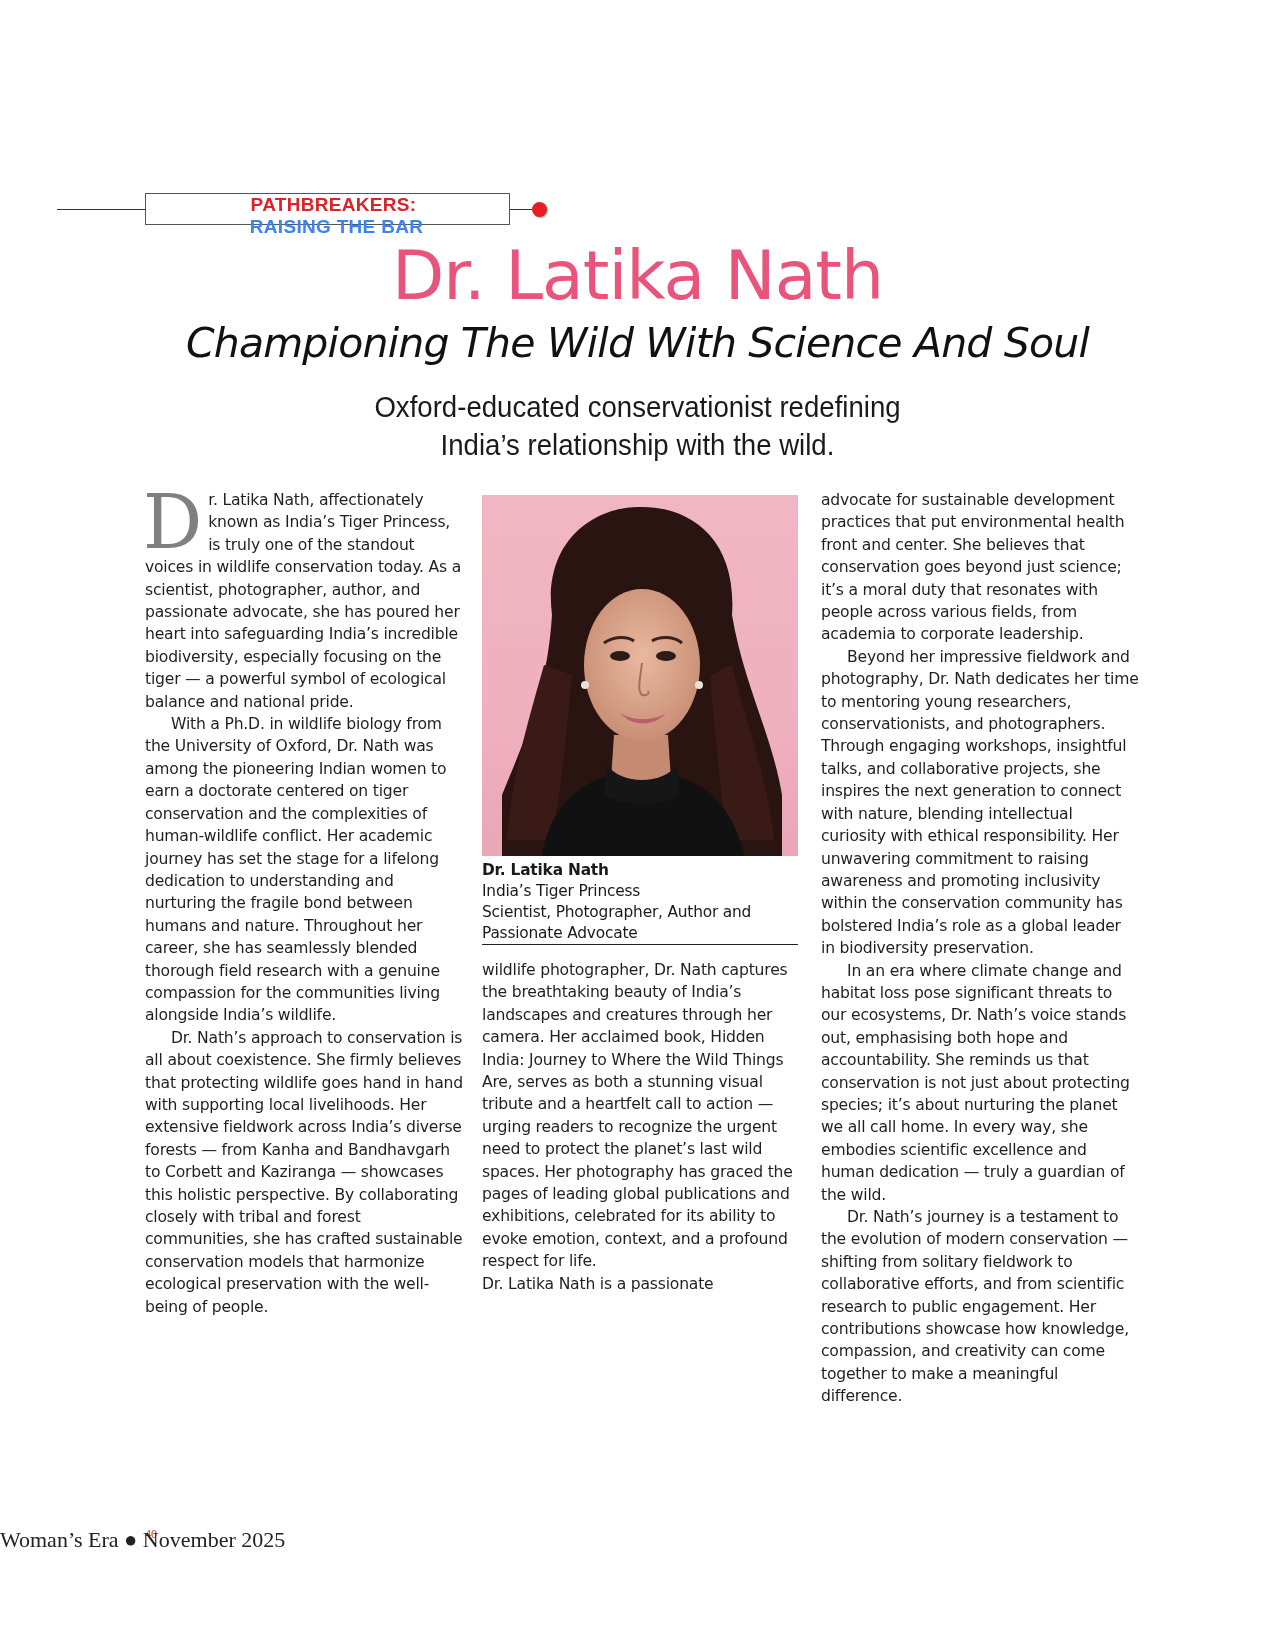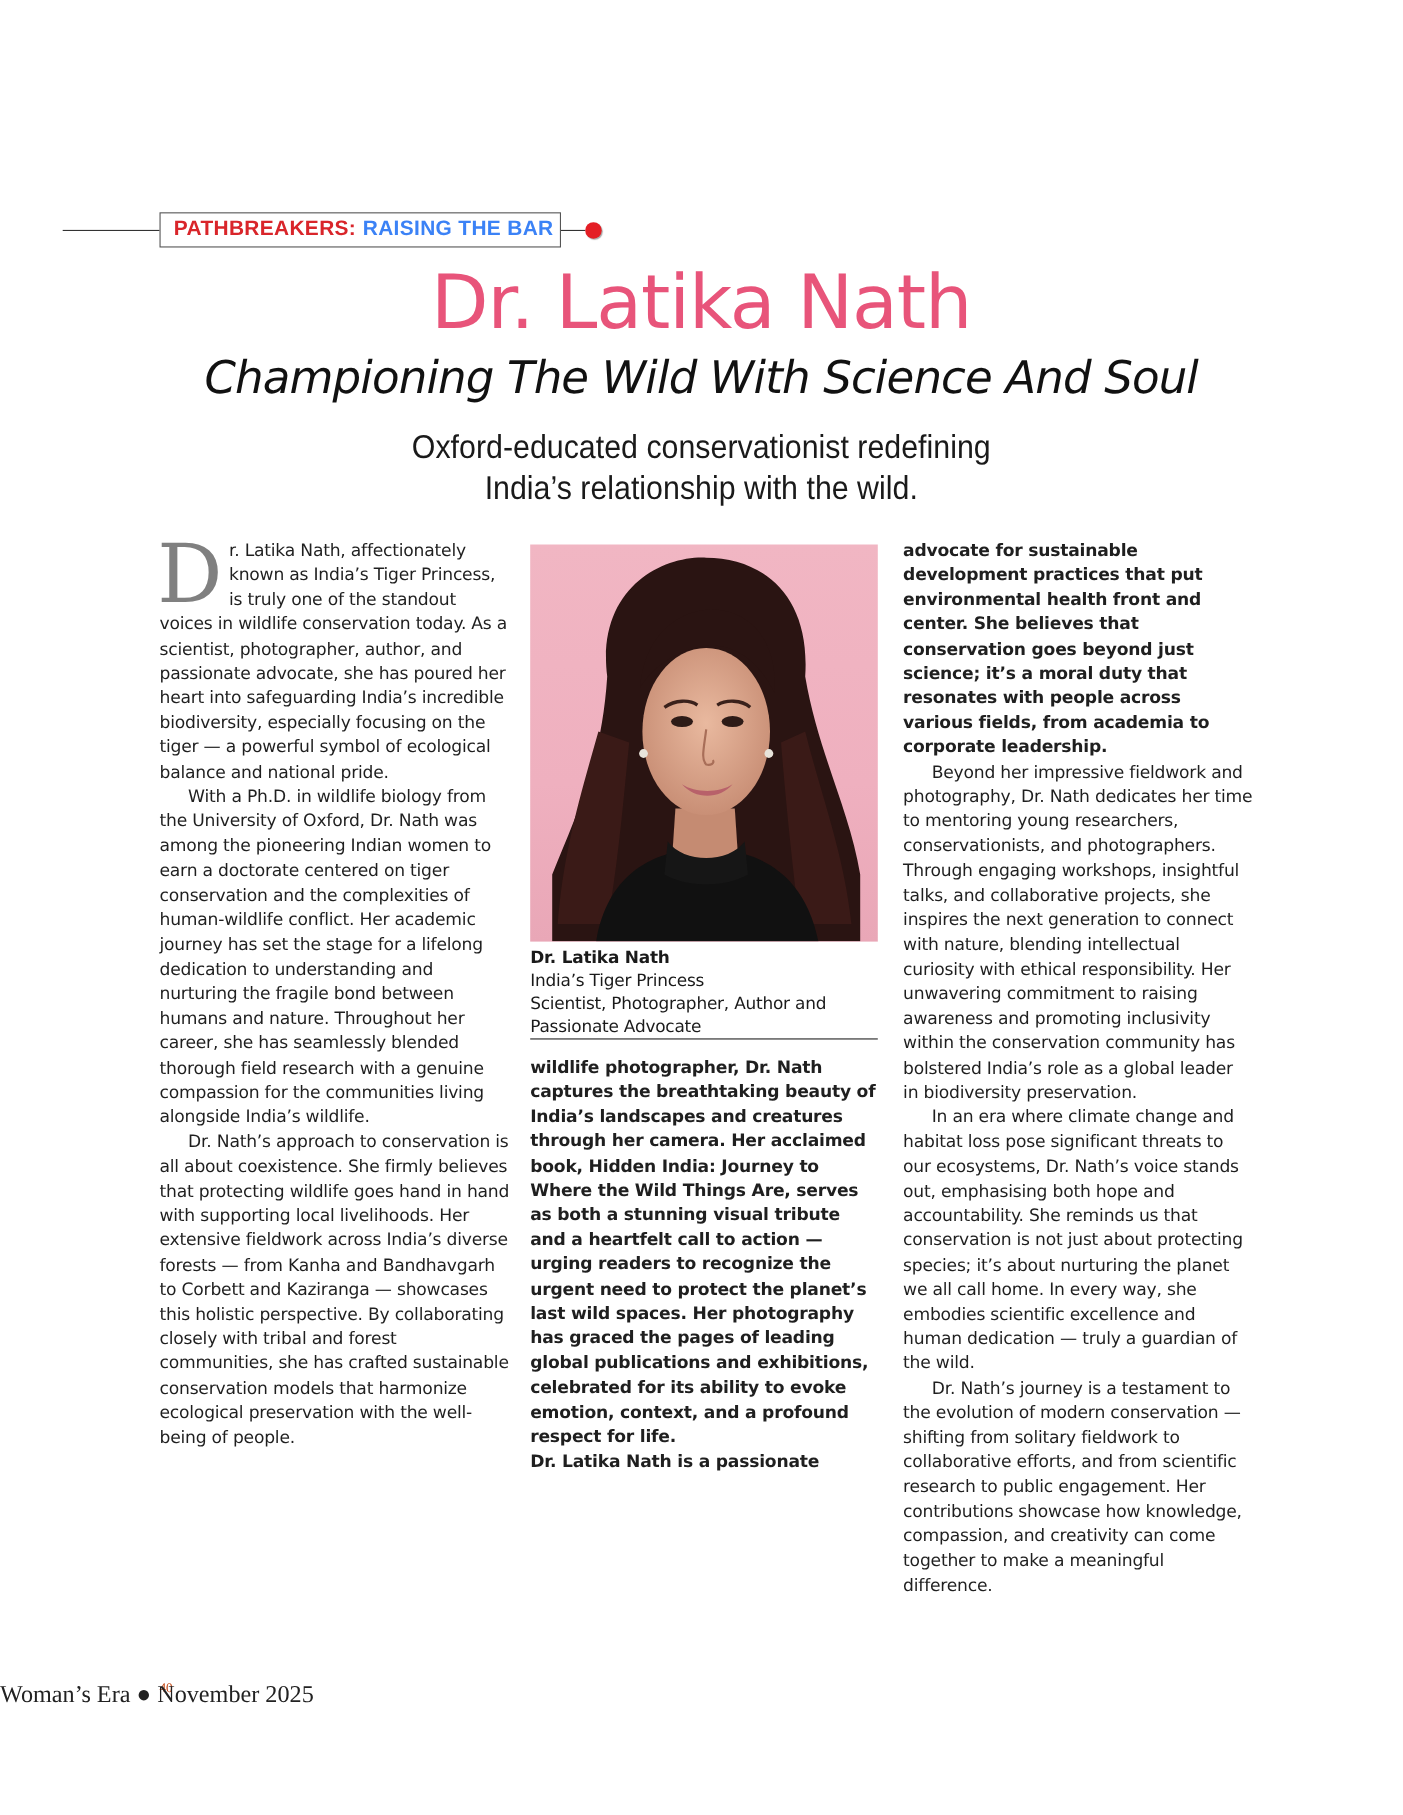--- a/index.html
+++ b/index.html
@@ -1,32 +1,32 @@
 <!DOCTYPE html>
 <html><head>
   <meta charset="utf-8">
   <style>
     html, body { margin: 0; padding: 0; background: #ffffff; }
     body { width: 1275px; height: 1650px; position: relative; overflow: hidden; color: #1a1a1a; }
 
     .section-rule { position: absolute; left: 57px; top: 209px; width: 88px; height: 1px; background: #333; }
-    .section-box { position: absolute; left: 145px; top: 193px; width: 365px; height: 32px; border: 1px solid #555; box-sizing: border-box; display: flex; align-items: center; padding-left: 12px; font-family: "Liberation Sans", sans-serif; font-weight: bold; font-size: 19px; letter-spacing: 0.3px; }
+    .section-box { position: absolute; left: 145px; top: 193px; width: 365px; height: 32px; border: 1px solid #555; box-sizing: border-box; display: flex; align-items: center; padding-left: 12px; font-family: "Liberation Sans", sans-serif; font-weight: bold; font-size: 19px; letter-spacing: 0.3px; flex-direction: column; }
     .section-box .kicker { color: #d9252a; }
     .section-box .kicker-rest { color: #3b82f6; margin-left: 6px; }
     .section-rule-right { position: absolute; left: 510px; top: 209px; width: 22px; height: 1px; background: #333; }
     .red-dot { position: absolute; left: 532px; top: 202px; width: 15px; height: 15px; border-radius: 50%; background: #e41e25; box-shadow: 1px 1px 1px rgba(0,0,0,0.35); }
 
     .title { position: absolute; left: 0; width: 1275px; top: 236px; text-align: center; font-family: "DejaVu Sans", sans-serif; font-size: 68px; color: #e8547a; letter-spacing: -1px; line-height: 80px; }
     .subtitle { position: absolute; left: 0; width: 1275px; top: 318px; text-align: center; font-family: "DejaVu Sans", sans-serif; font-size: 41px; color: #111; letter-spacing: -0.8px; line-height: 50px; font-style: italic; }
     .deck { position: absolute; left: 0; width: 1275px; top: 388px; text-align: center; font-family: "Liberation Sans", sans-serif; font-size: 30px; color: #1a1a1a; line-height: 38px; transform: scaleX(0.92); }
 
     .col { position: absolute; font-family: "DejaVu Sans", sans-serif; font-size: 15.6px; line-height: 22.4px; color: #1f1f1f; letter-spacing: -0.2px; }
     .col p { margin: 0; text-indent: 26px; }
     .col p.first { text-indent: 0; }
-    .col p.noindent { text-indent: 0; font-weight: bold; }
+    .col p.noindent { text-indent: 0; }
     .col-left { left: 145px; top: 489px; width: 318px; }
     .col-mid-bottom { left: 482px; top: 959px; width: 318px; }
     .col-right { left: 821px; top: 489px; width: 318px; }
 
     .dropcap { float: left; font-family: "DejaVu Serif", serif; font-size: 74px; line-height: 62px; color: #808080; margin: 2px 6px 0 -2px; height: 62px; }
 
     .photo { position: absolute; left: 482px; top: 495px; width: 316px; height: 361px; background: linear-gradient(180deg, #f1b6c3 0%, #efb0bf 60%, #e9a7b7 100%); overflow: hidden; }
     .caption { position: absolute; left: 482px; top: 860px; width: 316px; font-family: "DejaVu Sans", sans-serif; font-size: 15.4px; line-height: 21px; color: #1a1a1a; letter-spacing: -0.2px; }
     .caption .cap-name { font-weight: bold; display: block; }
     .caption span { display: block; }

